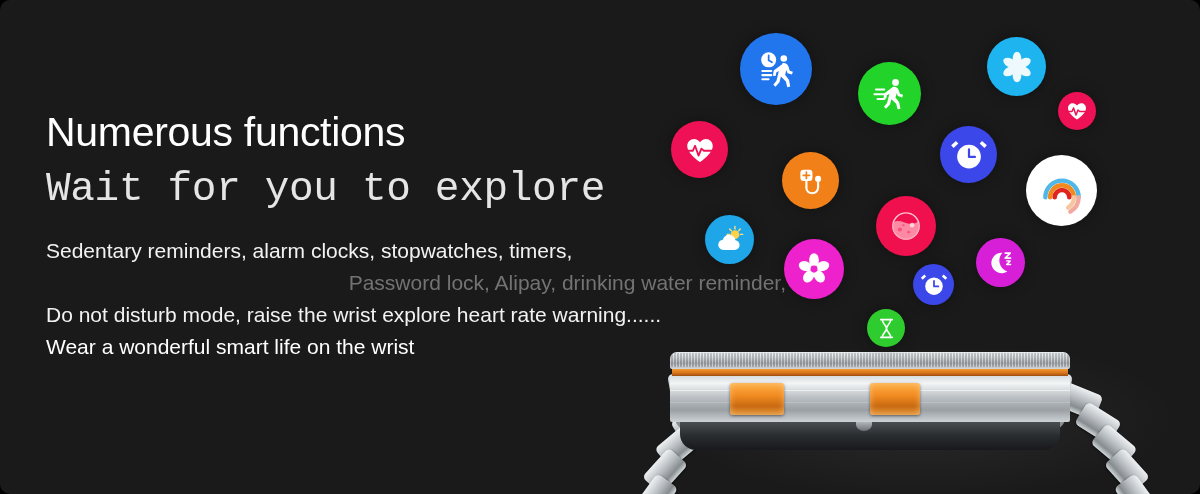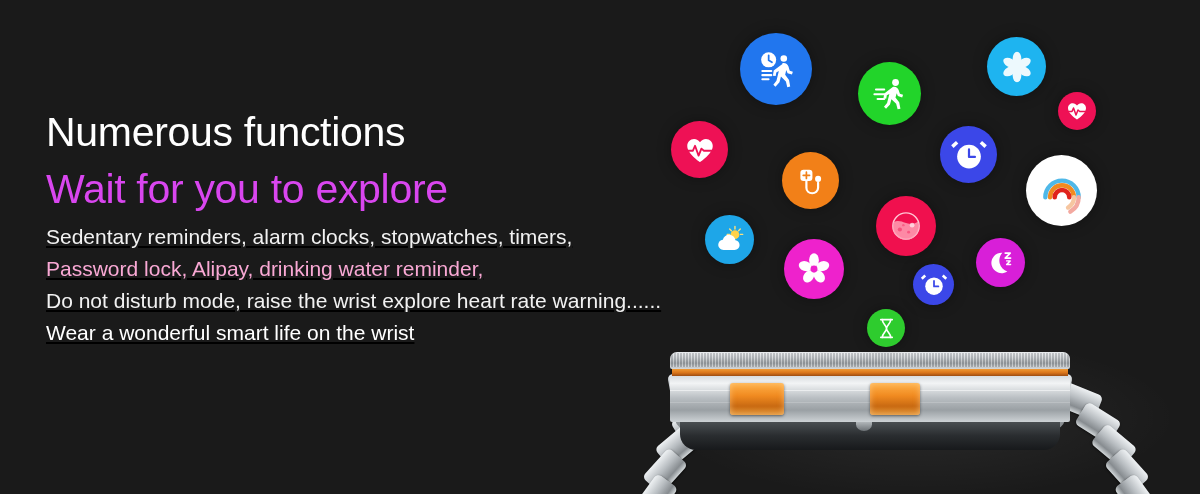--- a/index.html
+++ b/index.html
@@ -6,39 +6,39 @@
   body{
     font-family:"Liberation Sans", sans-serif;
     -webkit-font-smoothing:antialiased;
   }
   #stage{
     position:relative;
     width:1200px;
     height:494px;
     background:#1a1a1a;
     overflow:hidden;
+    border-radius:10px;
   }
   
   #copy{
     position:absolute;
     left:46px;
     top:104px;
     width:740px;
   }
   .headline{
     color:#ffffff;
     font-size:41px;
     font-weight:400;
     letter-spacing:-0.3px;
     line-height:1.38;
     white-space:nowrap;
   }
   .subcopy{
-    margin-top:4px;
-    text-decoration:underline;
+    margin-top:18px;
   }
   .subline{
     color:#f2f2f2;
     font-size:21px;
     font-weight:400;
     line-height:1.52;
     white-space:nowrap;
   }
   
   #icons{
@@ -138,24 +138,24 @@
     pointer-events:none;
   }
 </style>
 </head>
 <body>
 
 <div id="stage" style="background: rgb(26, 26, 26);">
 
   <div id="copy">
     <div class="headline" style="color: rgb(255, 255, 255);">Numerous functions</div>
-    <div class="headline" style="color: #d946ef;">Wait for you to explore</div>
+    <div class="headline" style="color: #e5e5e5; font-family: Liberation Mono, monospace;">Wait for you to explore</div>
     <div class="subcopy">
       <div class="subline" style="color: rgb(242, 242, 242);">Sedentary reminders, alarm clocks, stopwatches, timers,</div>
-      <div class="subline" style="color: #f9a8d4;">Password lock, Alipay, drinking water reminder,</div>
+      <div class="subline" style="color: #737373; text-align: right;">Password lock, Alipay, drinking water reminder,</div>
       <div class="subline" style="color: rgb(242, 242, 242);">Do not disturb mode, raise the wrist explore heart rate warning......</div>
       <div class="subline" style="color: #ffffff;">Wear a wonderful smart life on the wrist</div>
     </div>
   </div>
 
   <div id="watch-glow"></div>
   <div id="watch">
 
     <div class="w-band l">
       <div class="link" style="left:56px;top:0px;transform:rotate(-22deg);"></div>

